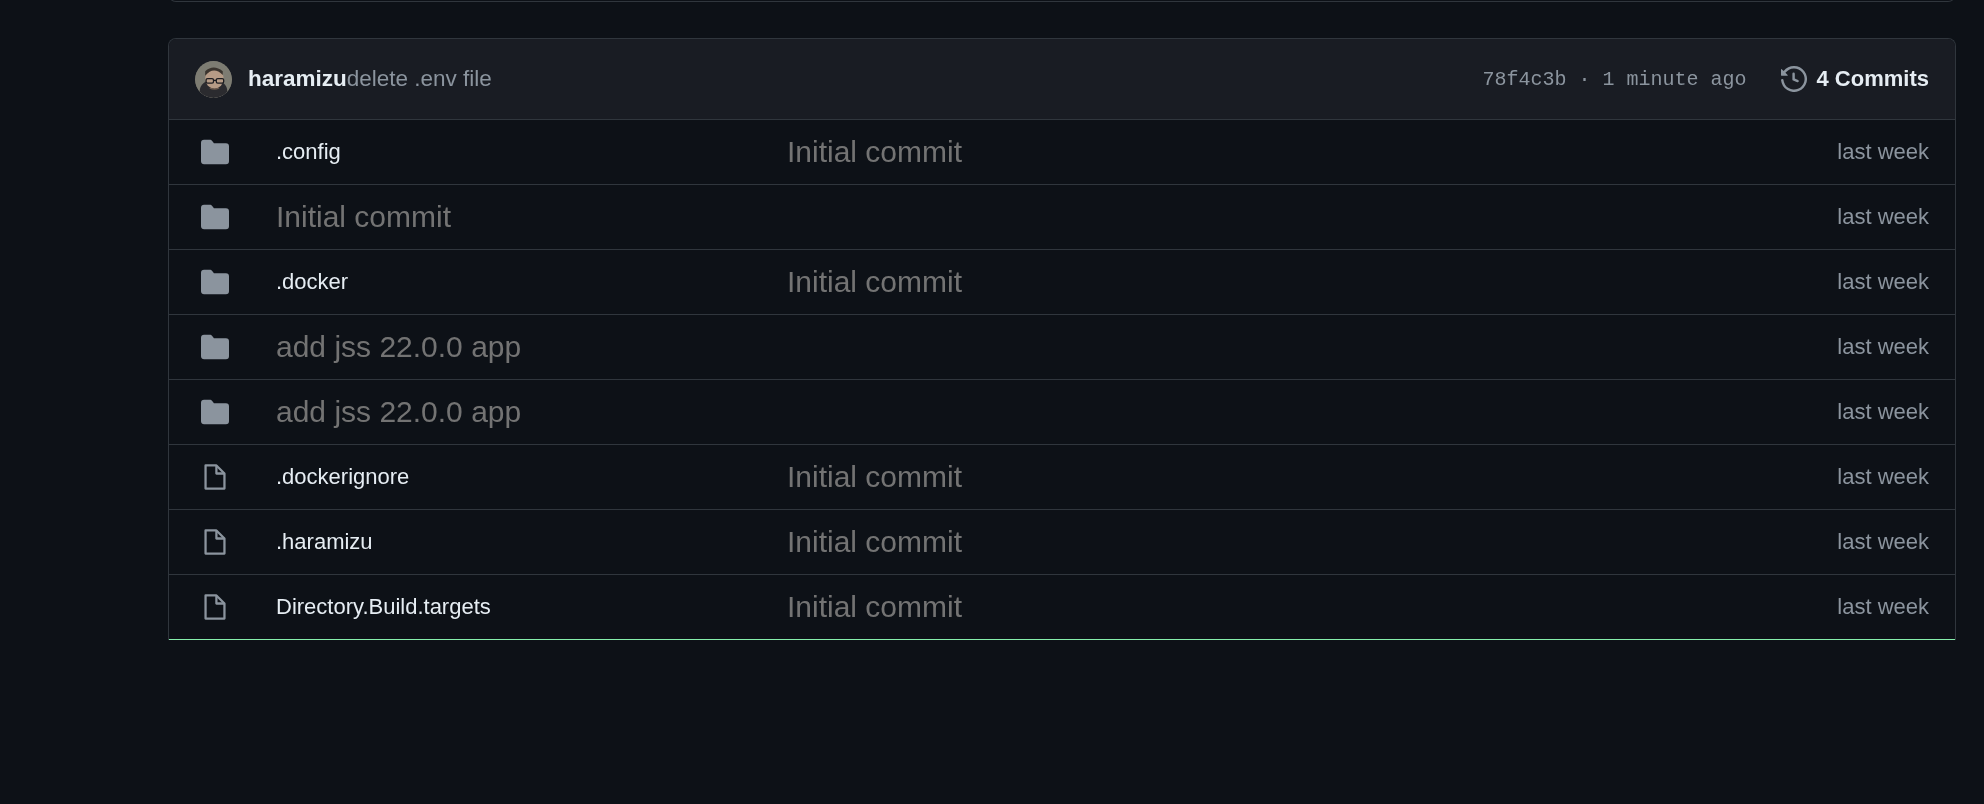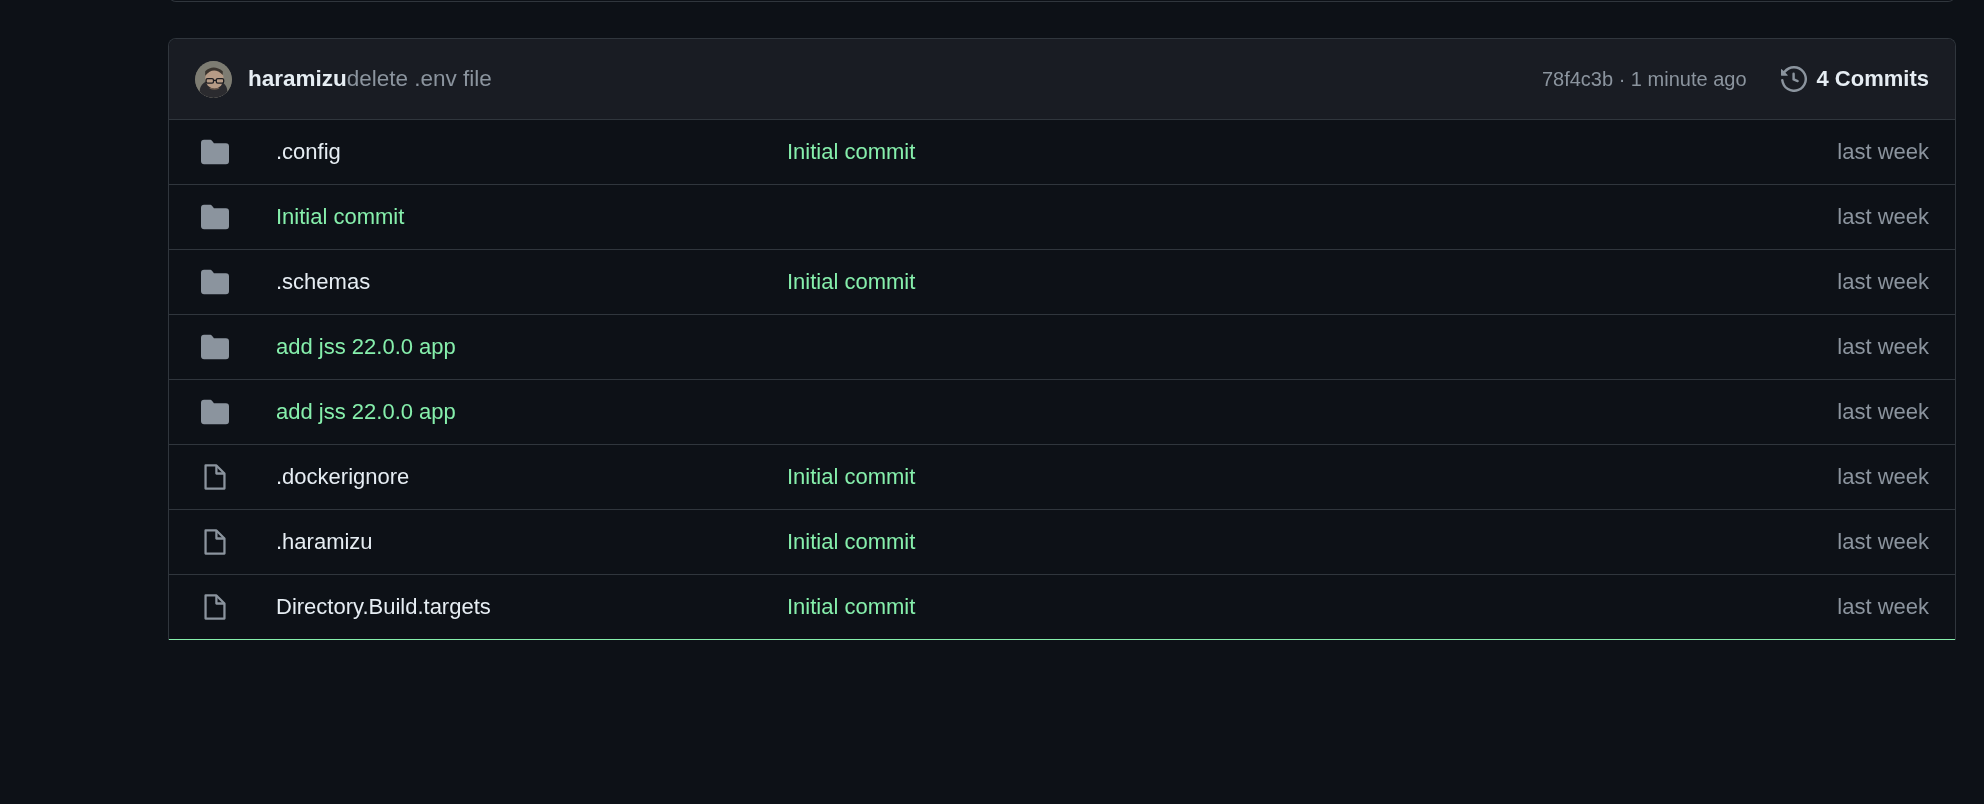--- a/index.html
+++ b/index.html
@@ -79,20 +79,21 @@
     white-space: nowrap;
   }
 
   .header-spacer { flex: 1 1 auto; }
 
   .commit-meta {
     font-size: 20px;
     color: #8b949e;
     white-space: nowrap;
     margin-right: 34px;
+    font-family: Liberation Mono, monospace;
   }
 
   .commits-link {
     display: flex;
     align-items: center;
     gap: 10px;
     color: #e6edf3;
     font-size: 22px;
     font-weight: bold;
     white-space: nowrap;
@@ -136,22 +137,22 @@
     color: #e6edf3;
     white-space: nowrap;
     flex: none;
     width: 490px;
     overflow: hidden;
     text-overflow: ellipsis;
     cursor: pointer;
   }
 
   .row-message {
-    font-size: 22px;
-    color: #86efac;
+    font-size: 30px;
+    color: #737373;
     white-space: nowrap;
     flex: 1 1 auto;
     overflow: hidden;
     text-overflow: ellipsis;
     cursor: pointer;
   }
 
   .row-age {
     font-size: 22px;
     color: #8b949e;
@@ -231,21 +232,21 @@
       <span class="row-message">Initial commit</span>
       <span class="row-age">last week</span>
     </div>
 
     <div class="row">
       <span class="row-icon">
         <svg viewBox="0 0 16 16" fill="currentColor" aria-hidden="true">
             <path d="M1.75 1A1.75 1.75 0 0 0 0 2.75v10.5C0 14.216.784 15 1.75 15h12.5A1.75 1.75 0 0 0 16 13.25v-8.5A1.75 1.75 0 0 0 14.25 3H7.5a.25.25 0 0 1-.2-.1l-.9-1.2C6.07 1.26 5.55 1 5 1H1.75Z"></path>
           </svg>
       </span>
-      <span class="row-name">.schemas</span>
+      <span class="row-name">.docker</span>
       <span class="row-message">Initial commit</span>
       <span class="row-age">last week</span>
     </div>
 
     <div class="row">
       <span class="row-icon">
         <svg viewBox="0 0 16 16" fill="currentColor" aria-hidden="true">
             <path d="M1.75 1A1.75 1.75 0 0 0 0 2.75v10.5C0 14.216.784 15 1.75 15h12.5A1.75 1.75 0 0 0 16 13.25v-8.5A1.75 1.75 0 0 0 14.25 3H7.5a.25.25 0 0 1-.2-.1l-.9-1.2C6.07 1.26 5.55 1 5 1H1.75Z"></path>
           </svg>
       </span>

